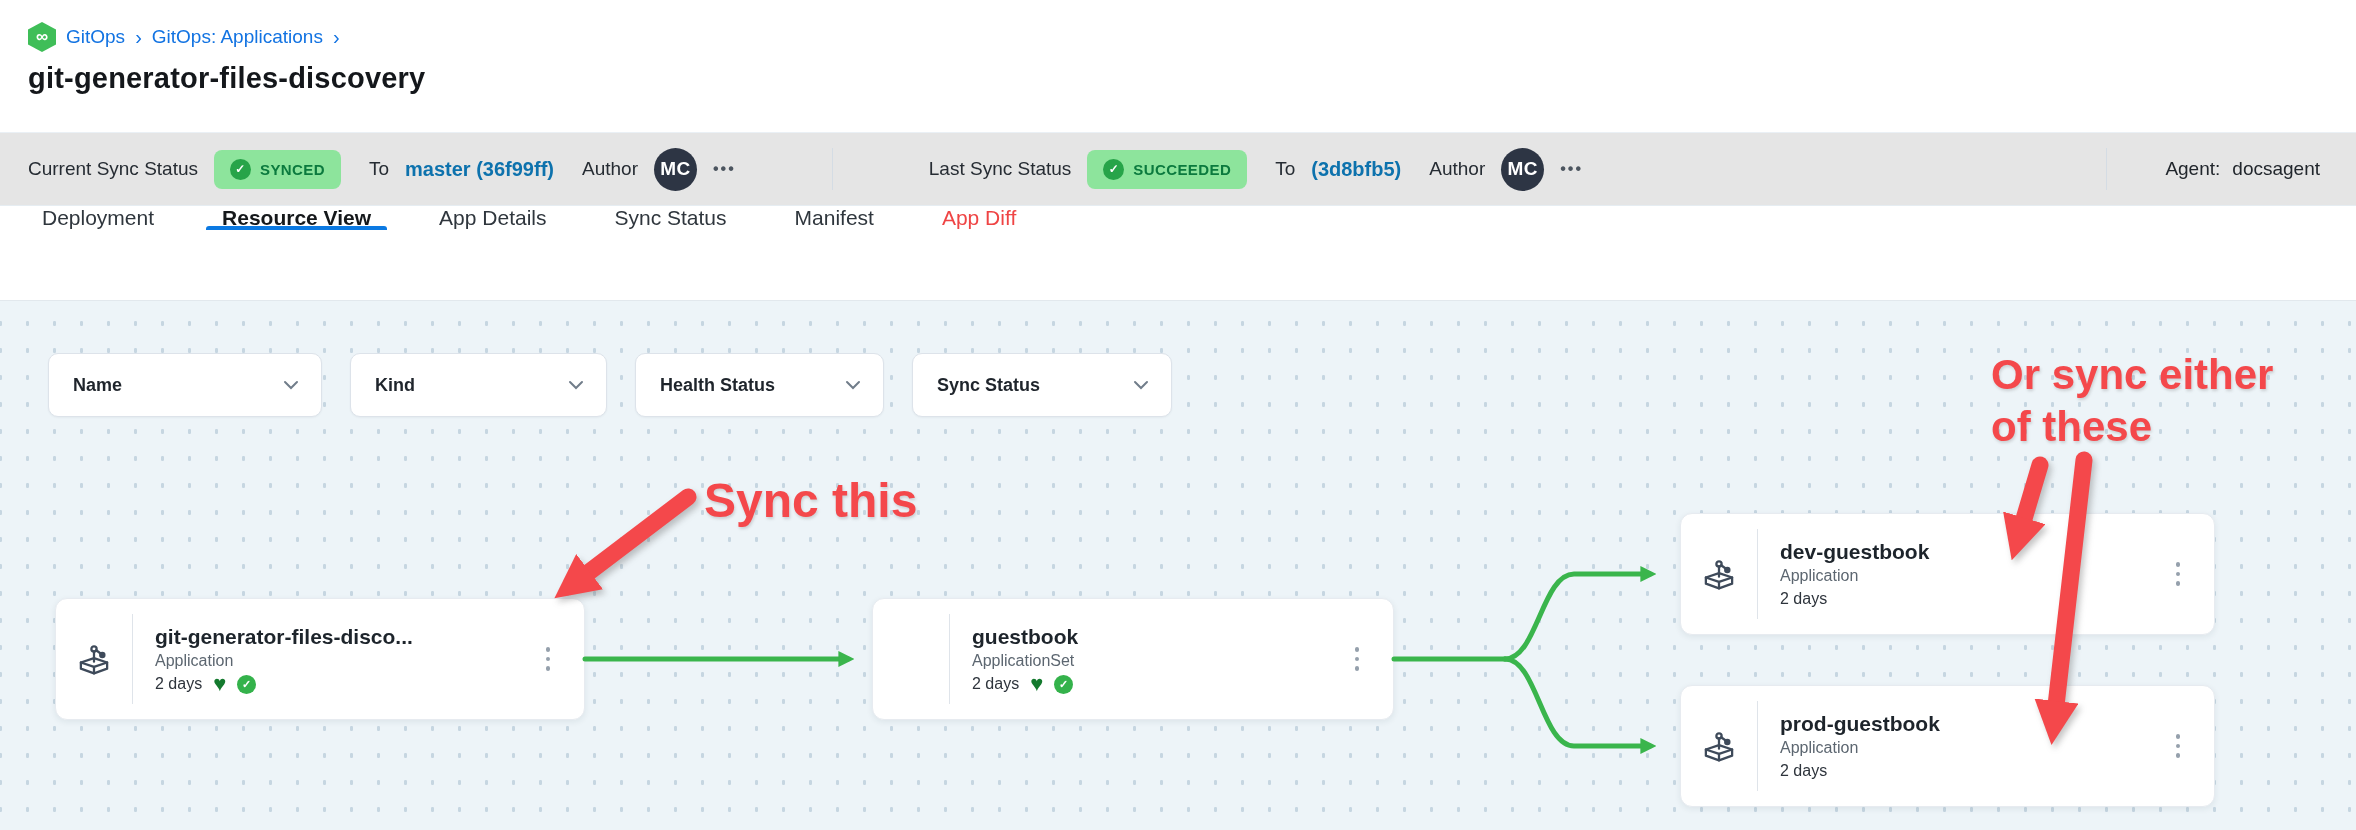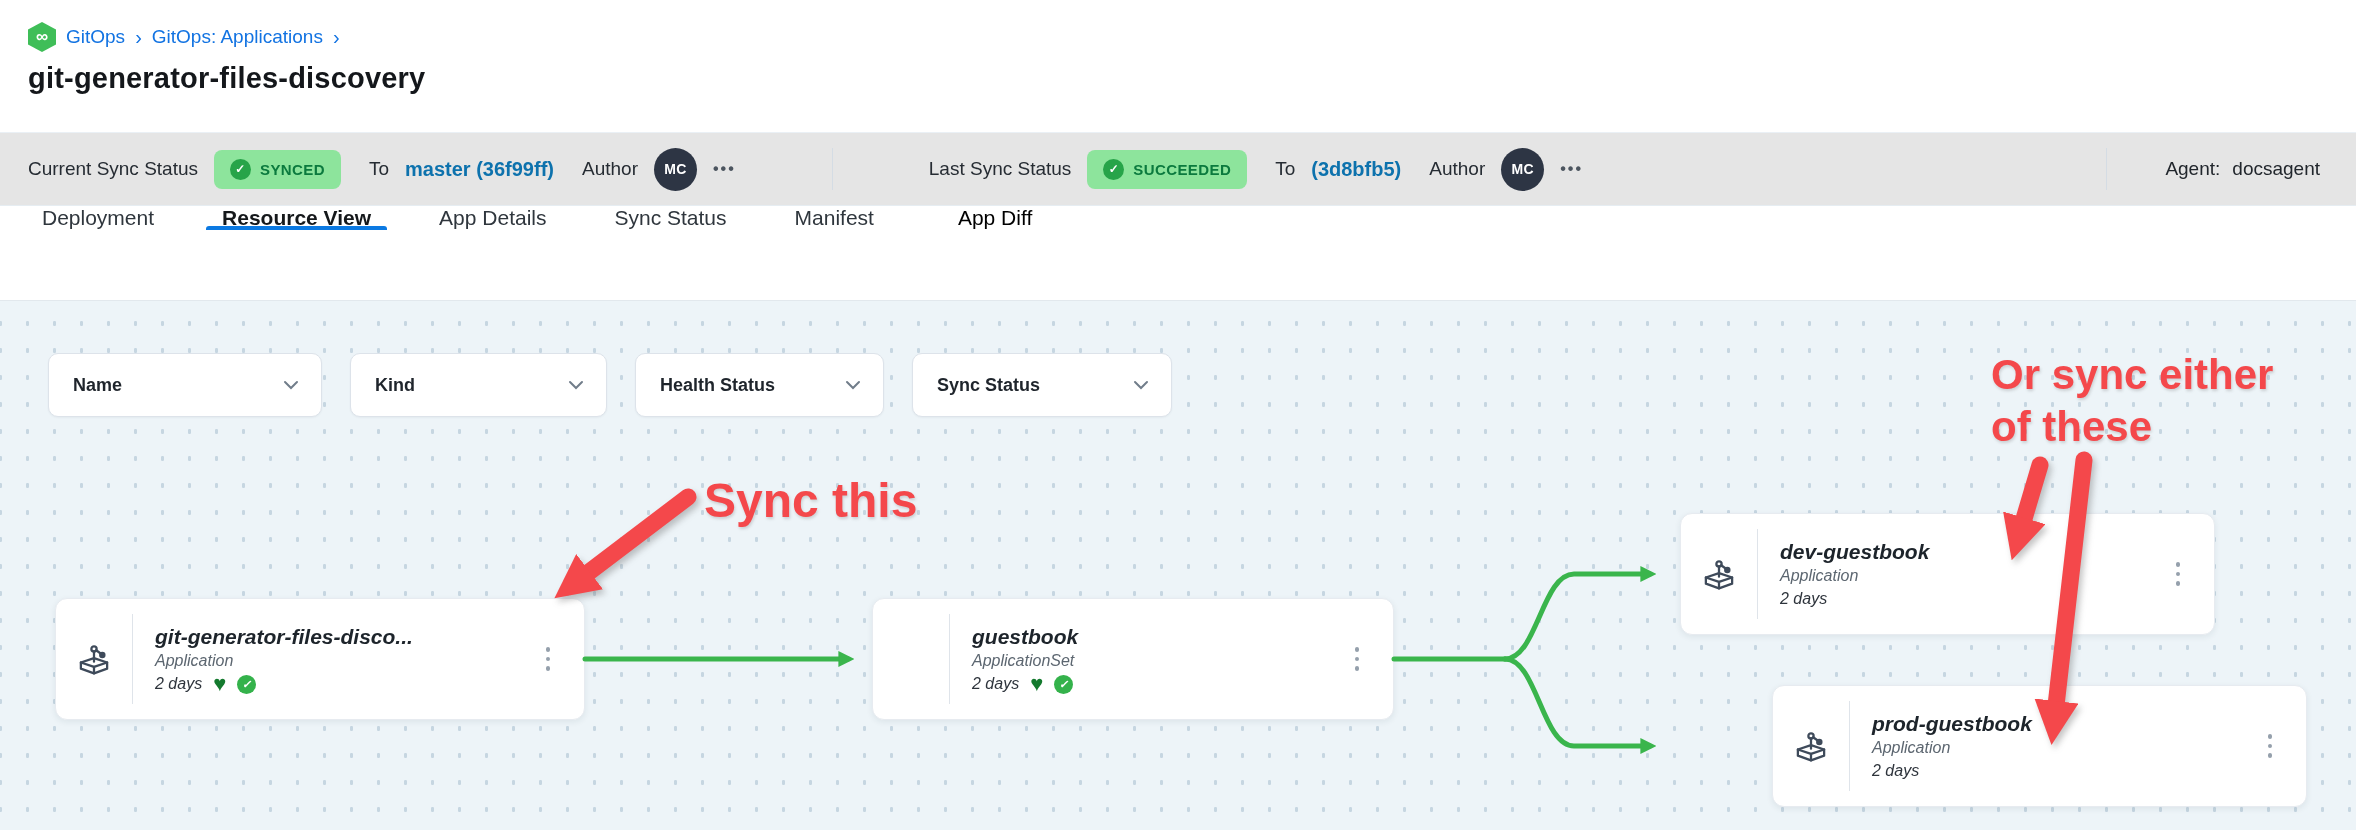--- a/index.html
+++ b/index.html
@@ -26,37 +26,37 @@
   .sb-label { white-space:nowrap; }
   .sb-label.sp { margin-left:12px; }
   .badge { display:inline-flex; align-items:center; gap:9px; background:#8de49c;
     color:#0b7a3e; font-weight:700; font-size:15px; border-radius:8px;
     padding:9px 16px; letter-spacing:.4px; white-space:nowrap; }
   .cc { width:21px; height:21px; border-radius:50%; background:#27a449; color:#fff;
     font-size:12px; display:flex; align-items:center; justify-content:center; }
   .commit { color:#0d72ad; font-weight:700; font-size:20px; text-decoration:none;
     cursor:pointer; white-space:nowrap; }
   .avatar { width:43px; height:43px; border-radius:50%; background:#2d3544;
-    color:#fff; font-weight:700; font-size:14px; display:flex; align-items:center;
+    color:#fff; font-weight:700; font-size:19px; display:flex; align-items:center;
     justify-content:center; letter-spacing:.4px; cursor:pointer; flex:0 0 auto; }
   .kebab-h { color:#4c555f; font-size:16px; font-weight:700; letter-spacing:2px;
     cursor:pointer; }
   .vsep { width:1px; height:42px; background:#d4dce4; margin:0 80px; flex:0 0 auto; }
   .vsep.agent-sep { margin:0 42px 0 auto; }
   .agent { display:flex; gap:12px; font-size:19px; color:#21262c; white-space:nowrap; }
 
   
   .tabs { height:95px; background:#fff; border-bottom:1px solid #e2e8ed;
     display:flex; align-items:flex-start; gap:68px; padding-left:42px; }
   .tab { display:flex; align-items:center; font-size:21px; color:#2f363d;
     position:relative; cursor:pointer; white-space:nowrap; }
   .tab.active { font-weight:700; color:#15181b; }
   .tab.active::after { content:""; position:absolute; left:-16px; right:-16px;
     bottom:0; height:4px; background:#0b79e2; border-radius:3px 3px 0 0; }
-  .tab.disabled { color:#000000; cursor:default;margin-left:16px; }
+  .tab.disabled { color:#ef4444; cursor:default; }
 
   
   .canvas { position:relative; height:529px; background-color:#edf4f8;
     background-image:radial-gradient(ellipse 1.5px 3px at center, #c6d6e1 0%, #c6d6e1 92%, transparent 100%);
     background-size:27px 27px; background-position:14px 9px; }
 
   .filters { position:absolute; left:48px; top:52px; display:flex; gap:28px; z-index:2; }
   .filter-btn { height:64px; background:#fff; border:1px solid #dde3ea;
     border-radius:10px; display:flex; align-items:center; justify-content:space-between;
     padding:0 22px 0 24px; font-size:18px; font-weight:600; color:#1f252c;
@@ -64,21 +64,21 @@
   .filter-btn:nth-child(1){ width:274px;gap:42px; } .filter-btn:nth-child(2){ width:257px; }
   .filter-btn:nth-child(3){ width:249px; } .filter-btn:nth-child(4){ width:260px; }
 
   
   .node { position:absolute; background:#fff; border:1px solid #e7ebf0;
     border-radius:12px; box-shadow:0 2px 6px rgba(25,45,70,.08); display:flex;
     align-items:stretch; z-index:3; cursor:pointer; }
   .node-icon { width:76px; display:flex; align-items:center; justify-content:center; }
   .node-sep { width:1px; background:#dfe4ea; margin:15px 0; }
   .node-body { flex:1; display:flex; flex-direction:column; justify-content:center;
-    padding-left:22px; gap:3px; overflow:hidden;font-style:italic; }
+    padding-left:22px; gap:3px; overflow:hidden; }
   .node-title { font-size:21px; font-weight:600; color:#1d242b; white-space:nowrap; }
   .node-kind { font-size:16px; color:#5c6670; }
   .node-meta { display:flex; align-items:center; gap:11px; font-size:16px;
     color:#2e343c; margin-top:2px; }
   .heart { color:#147a2e; font-size:22px; line-height:14px; }
   .check-dot { width:19px; height:19px; border-radius:50%; background:#34b24b;
     color:#fff; font-size:11px; font-weight:700; display:flex; align-items:center;
     justify-content:center; }
   .node-menu { width:72px; display:flex; flex-direction:column; align-items:center;
     justify-content:center; gap:5px; cursor:pointer; }
@@ -245,21 +245,21 @@
 
       </span>
     </div>
     <div class="node-menu">
         <i></i>
         <i></i>
         <i></i>
       </div>
   </div>
 
-  <div class="node" style="left:1772px; top:384px; width:535px; height:122px;">
+  <div class="node" style="left:1680px; top:384px; width:535px; height:122px;">
     <div class="node-icon">
       <svg width="42" height="42" viewBox="0 0 48 48" fill="none" stroke="#3e4a5a" stroke-width="2.6" stroke-linejoin="round" stroke-linecap="round">
         <path d="M9 28 L24 23 L39 28 L24 33 Z"></path>
           <path d="M9 28 v7 l15 5.5 15 -5.5 v-7"></path>
         <path d="M24 33 v7.5"></path>
           <path d="M24 27 V15"></path>
           <circle cx="24" cy="12.5" r="3"></circle>
         <path d="M26.5 14 L32 18"></path>
           <circle cx="33.5" cy="19.5" r="2.4" fill="#3e4a5a"></circle>
       </svg>

